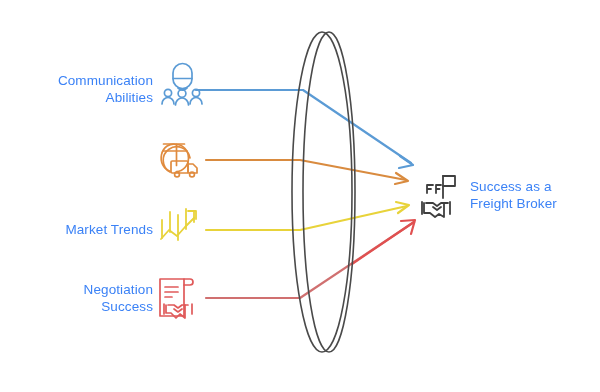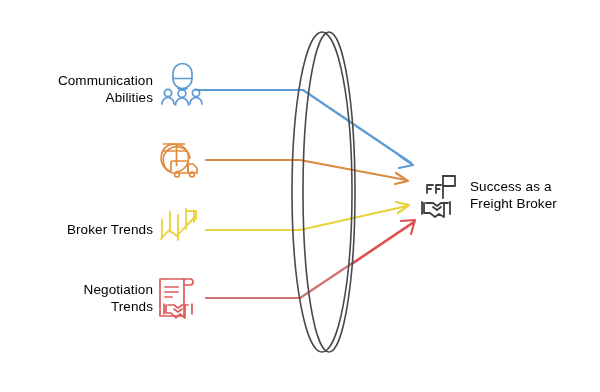--- a/index.html
+++ b/index.html
@@ -23,21 +23,21 @@
     position: absolute;
     left: 0;
     top: 0;
     width: 600px;
     height: 392px;
   }
   .label-text {
     position: absolute;
     font-size: 13.5px;
     line-height: 17px;
-    color: #000000;
+    color: #3b82f6;
     letter-spacing: 0.1px;
     white-space: pre-line;
   }
   .label-left {
     text-align: right;
     width: 135px;
     left: 18px;
   }
   .label-right {
     text-align: left;
@@ -144,21 +144,21 @@
       <path d="M433,207 l4,3 l4,-3"></path>
       <line x1="422" y1="202" x2="422" y2="214"></line>
       <line x1="450" y1="202" x2="450" y2="214"></line>
     </g>
   </svg>
 
   <div class="label-text label-left" id="label-communication">Communication
 Abilities</div>
 
 
-  <div class="label-text label-left" id="label-market">Broker Trends</div>
+  <div class="label-text label-left" id="label-market">Market Trends</div>
 
   <div class="label-text label-left" id="label-negotiation">Negotiation
-Trends</div>
+Success</div>
 
   <div class="label-text label-right" id="label-success">Success as a
 Freight Broker</div>
 
 </div>
 
 </body></html>

